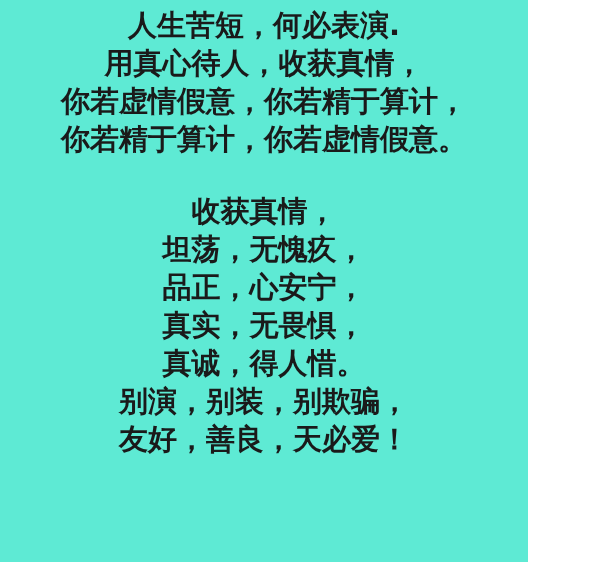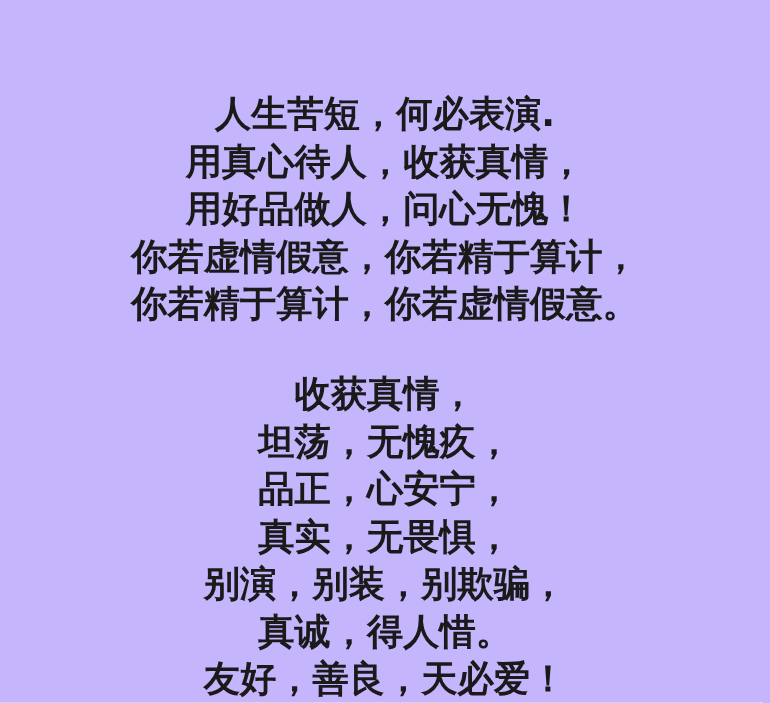--- a/index.html
+++ b/index.html
@@ -7,28 +7,28 @@
     padding: 0;
     background: #ffffff;
   }
   body {
     width: 616px;
     height: 562px;
     overflow: hidden;
     font-family: "DejaVu Sans", "Liberation Sans", sans-serif;
   }
   .page {
-    width: 616px;
+    width: 528px;
     height: 562px;
     box-sizing: border-box;
     display: flex;
     flex-direction: column;
-    justify-content: flex-end;
+    justify-content: flex-start;
     align-items: center;
-    background: #c4b5fd;
+    background: #5eead4;
     padding-top: 6px;
   }
   .stanza {
     display: flex;
     flex-direction: column;
     align-items: center;
     width: 100%;
   }
   .line {
     color: #1a1a1a;
@@ -46,30 +46,29 @@
   }
 </style>
 </head>
 <body>
 
 <div class="page">
 
   <div class="stanza">
     <div class="line">人生苦短，何必表演.</div>
     <div class="line">用真心待人，收获真情，</div>
-    <div class="line">用好品做人，问心无愧！</div>
     <div class="line">你若虚情假意，你若精于算计，</div>
     <div class="line">你若精于算计，你若虚情假意。</div>
   </div>
 
   <div class="stanza-gap"></div>
 
   <div class="stanza">
     <div class="line">收获真情，</div>
     <div class="line">坦荡，无愧疚，</div>
     <div class="line">品正，心安宁，</div>
     <div class="line">真实，无畏惧，</div>
+    <div class="line">真诚，得人惜。</div>
     <div class="line">别演，别装，别欺骗，</div>
-    <div class="line">真诚，得人惜。</div>
     <div class="line">友好，善良，天必爱！</div>
   </div>
 
 </div>
 
 </body></html>

